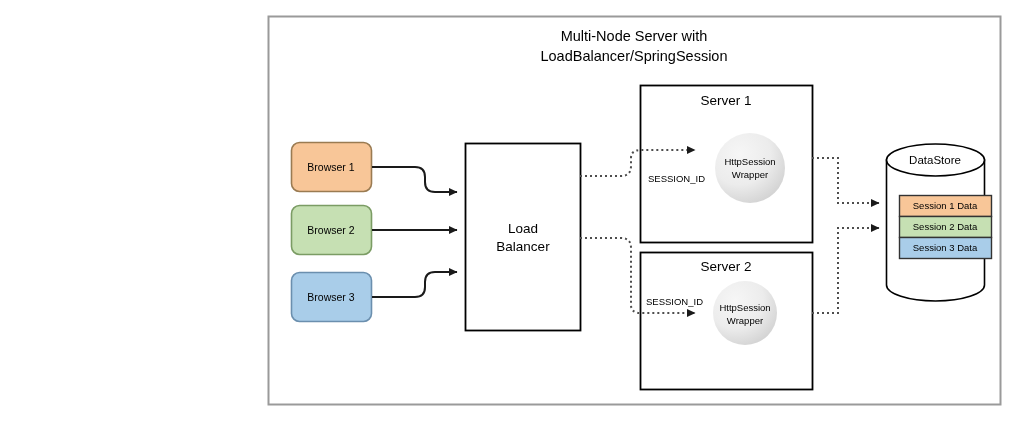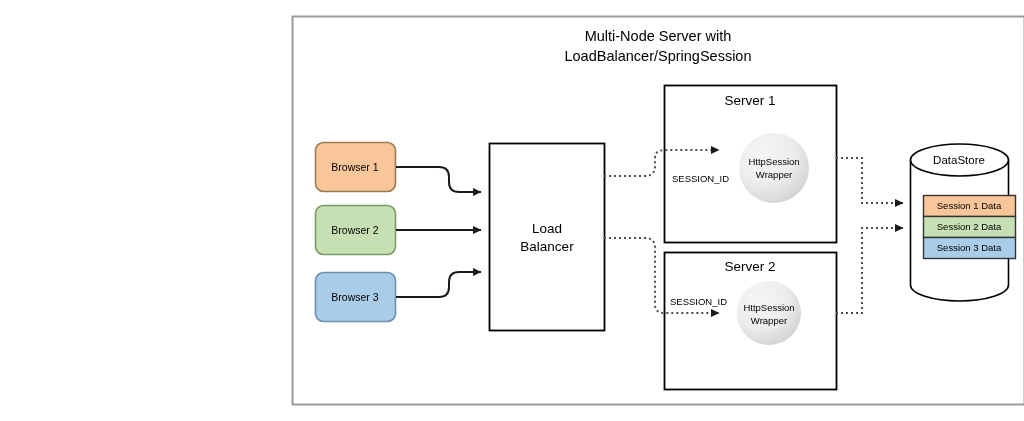--- a/index.html
+++ b/index.html
@@ -11,21 +11,20 @@
     width: 1024px;
     height: 421px;
     position: relative;
     overflow: hidden;
     font-family: "Liberation Sans", sans-serif;
     color: #000000;
   }
   #diagram-root {
     position: absolute;
     inset: 0;
-    margin-left: 24px;
   }
   svg.diagram-svg {
     position: absolute;
     top: 0;
     left: 0;
     width: 1024px;
     height: 421px;
   }
   .svg-label {
     font-family: "Liberation Sans", sans-serif;

